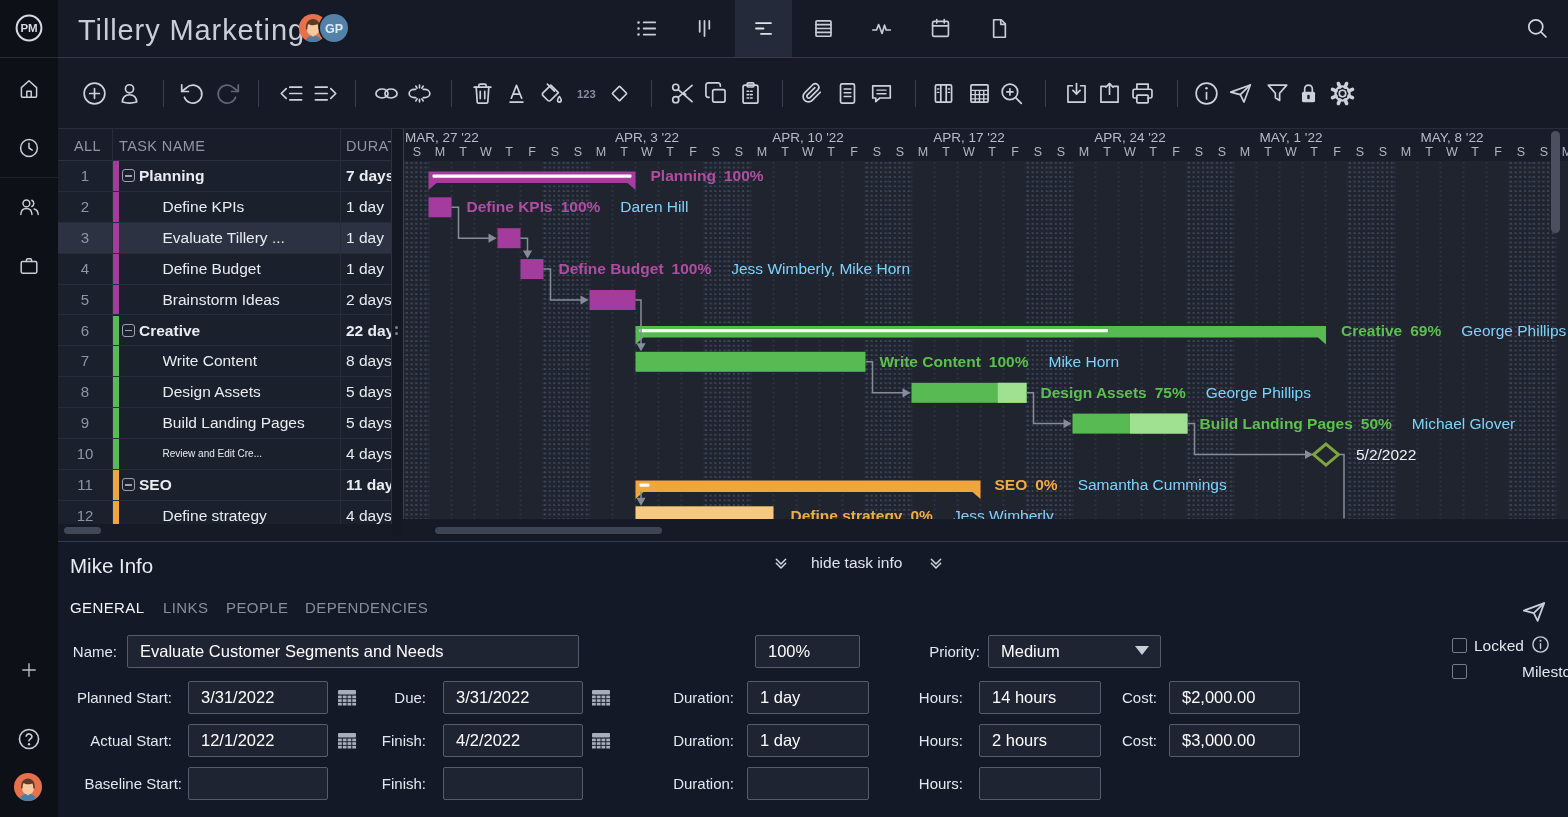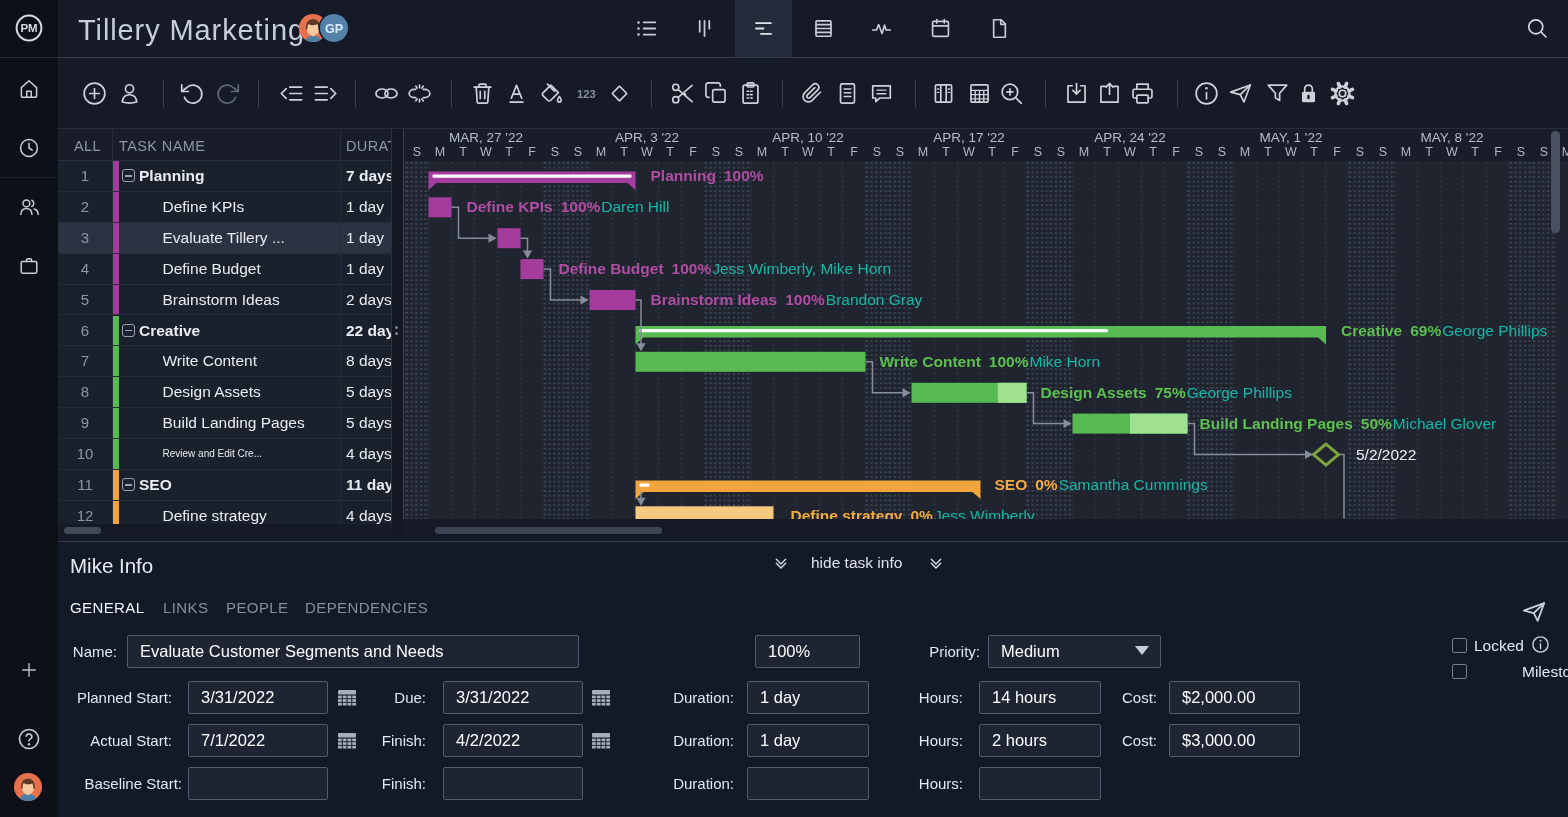--- a/index.html
+++ b/index.html
@@ -5,21 +5,21 @@
 html,body{width:1568px;height:817px;overflow:hidden;background:#151a26;
 font-family:"Liberation Sans",sans-serif;-webkit-font-smoothing:antialiased}
 #app{position:relative;width:1568px;height:817px;overflow:hidden}
 .abs{position:absolute}
 .lbl{position:absolute;font-size:15px;color:#e3e7ee;line-height:33px;text-align:right}
 .inp{position:absolute;height:33px;background:#1f2433;border:1px solid #545c6f;border-radius:2px;
 color:#fdfdfe;font-size:16.5px;line-height:31px;padding-left:12px;white-space:nowrap}
 .cb{position:absolute;width:15px;height:15px;border:1px solid #747b8c;border-radius:2px;background:transparent}
 .glabel{position:absolute;height:20px;line-height:20px;font-size:15.5px;white-space:nowrap}
 .glabel b{font-weight:700}
-.glabel .who{color:#14b8a6;font-weight:400;margin-left:1px}
+.glabel .who{color:#7dd3fc;font-weight:400;margin-left:20px}
 .glabel .pct{margin-left:8px;font-weight:700}
 </style></head><body>
 <div id="app">
 <div class="abs" style="left:0;top:0;width:58px;height:817px;background:#0d1016"></div>
     <div class="abs" style="left:0;top:57px;width:58px;height:1px;background:#262b36"></div>
     <div class="abs" style="left:0;top:177px;width:58px;height:1px;background:#1e222c"></div>
     <svg class="abs" style="left:15px;top:14px" width="28" height="28" viewBox="0 0 28 28">
       <circle cx="14" cy="14" r="12.4" fill="none" stroke="#d6dae2" stroke-width="2"></circle>
       <text x="14" y="18.2" font-size="11.5" font-weight="700" fill="#d6dae2" text-anchor="middle" font-family="Liberation Sans,sans-serif">PM</text>
     </svg>
@@ -344,21 +344,21 @@
         <div class="abs" style="left:288px;top:0;height:100%;line-height:30px;font-size:15.5px;color:#e9ecf1;white-space:nowrap">4 days</div>
       </div>
       <div class="abs" style="left:54px;top:0;width:1px;height:100%;background:#262c3a"></div>
       <div class="abs" style="left:282px;top:0;width:1px;height:100%;background:#262c3a"></div>
     </div>
     <div class="abs" style="left:392px;top:129px;width:11px;height:408px;background:#141822"></div>
     <div class="abs" style="left:391px;top:129px;width:1px;height:395px;background:#2b3140"></div>
     <div class="abs" style="left:395px;top:326px;width:3px;height:3px;border-radius:50%;background:#7b8394"></div>
     <div class="abs" style="left:395px;top:332px;width:3px;height:3px;border-radius:50%;background:#7b8394"></div>
     <div class="abs" style="left:403px;top:129px;width:1165px;height:32px;background:#181d29;overflow:hidden;border-left:1px solid #39404f">
-      <div class="abs" style="left:1.0px;top:1px;width:162px;text-align:center;font-size:13.5px;color:#b6bcc8">MAR, 27 '22</div>
+      <div class="abs" style="left:1.0px;top:1px;width:162px;font-size:13.5px;color:#b6bcc8">MAR, 27 '22</div>
       <div class="abs" style="left:162.0px;top:1px;width:162px;text-align:center;font-size:13.5px;color:#b6bcc8">APR, 3 '22</div>
       <div class="abs" style="left:323.0px;top:1px;width:162px;text-align:center;font-size:13.5px;color:#b6bcc8">APR, 10 '22</div>
       <div class="abs" style="left:484.0px;top:1px;width:162px;text-align:center;font-size:13.5px;color:#b6bcc8">APR, 17 '22</div>
       <div class="abs" style="left:645.0px;top:1px;width:162px;text-align:center;font-size:13.5px;color:#b6bcc8">APR, 24 '22</div>
       <div class="abs" style="left:806.0px;top:1px;width:162px;text-align:center;font-size:13.5px;color:#b6bcc8">MAY, 1 '22</div>
       <div class="abs" style="left:967.0px;top:1px;width:162px;text-align:center;font-size:13.5px;color:#b6bcc8">MAY, 8 '22</div>
       <div class="abs" style="left:1.5px;top:16px;width:23px;text-align:center;font-size:12.5px;color:#b0b6c2">S</div>
       <div class="abs" style="left:24.5px;top:16px;width:23px;text-align:center;font-size:12.5px;color:#b0b6c2">M</div>
       <div class="abs" style="left:47.5px;top:16px;width:23px;text-align:center;font-size:12.5px;color:#b0b6c2">T</div>
       <div class="abs" style="left:70.5px;top:16px;width:23px;text-align:center;font-size:12.5px;color:#b0b6c2">W</div>
@@ -453,21 +453,20 @@
         <path d="M667.5 262.6 l-8 -4.6 v9.2 Z" fill="#858c9a"></path>
         <path d="M783.5 262.6 L790.5 262.6 L790.5 293.5 L908.0 293.5" stroke="#858c9a" stroke-width="1.5" fill="none"></path>
         <path d="M909.0 293.5 l-8 -4.6 v9.2 Z" fill="#858c9a"></path>
         <path d="M935 293.5 h5 V357.5" stroke="#858c9a" stroke-width="1.5" fill="none"></path>
         <path d="M237.0 330.4 L237.0 343.3" stroke="#858c9a" stroke-width="1.5" fill="none"></path>
         <path d="M237.0 344.8 l-4.6 -8 h9.2 Z" fill="#858c9a"></path>
       </svg>
       <div class="glabel" style="left:246.5px;top:5.4px"><b style="color:#b04da3">Planning</b><span class="pct" style="color:#b04da3">100%</span></div>
       <div class="glabel" style="left:62.5px;top:36.3px"><b style="color:#b04da3">Define KPIs</b><span class="pct" style="color:#b04da3">100%</span><span class="who">Daren Hill</span></div>
       <div class="glabel" style="left:154.5px;top:98.1px"><b style="color:#b04da3">Define Budget</b><span class="pct" style="color:#b04da3">100%</span><span class="who">Jess Wimberly, Mike Horn</span></div>
-      <div class="glabel" style="left:246.5px;top:129.0px"><b style="color:#b04da3">Brainstorm Ideas</b><span class="pct" style="color:#b04da3">100%</span><span class="who">Brandon Gray</span></div>
       <div class="glabel" style="left:937.0px;top:159.9px"><b style="color:#5dc04e">Creative</b><span class="pct" style="color:#5dc04e">69%</span><span class="who">George Phillips</span></div>
       <div class="glabel" style="left:475.5px;top:190.8px"><b style="color:#5dc04e">Write Content</b><span class="pct" style="color:#5dc04e">100%</span><span class="who">Mike Horn</span></div>
       <div class="glabel" style="left:636.5px;top:221.8px"><b style="color:#5dc04e">Design Assets</b><span class="pct" style="color:#5dc04e">75%</span><span class="who">George Phillips</span></div>
       <div class="glabel" style="left:795.5px;top:252.6px"><b style="color:#5dc04e">Build Landing Pages</b><span class="pct" style="color:#5dc04e">50%</span><span class="who">Michael Glover</span></div>
       <div class="glabel" style="left:952px;top:283.5px;color:#eef0f4">5/2/2022</div>
       <div class="glabel" style="left:590.5px;top:314.4px"><b style="color:#f2ab41">SEO</b><span class="pct" style="color:#f2ab41">0%</span><span class="who">Samantha Cummings</span></div>
       <div class="glabel" style="left:386.5px;top:345.3px"><b style="color:#f2ab41">Define strategy</b><span class="pct" style="color:#f2ab41">0%</span><span class="who">Jess Wimberly</span></div>
     </div>
     <div class="abs" style="left:64px;top:527px;width:37px;height:7px;border-radius:3.5px;background:#414959"></div>
     <div class="abs" style="left:435px;top:527px;width:227px;height:7px;border-radius:3.5px;background:#3d4453"></div>
@@ -540,21 +539,21 @@
         <rect x="11.5" y="15.8" width="3.8" height="2.7" fill="#a7aebb"></rect>
         <rect x="16.25" y="15.8" width="3.8" height="2.7" fill="#a7aebb"></rect>
       </svg>
       <div class="lbl" style="left:516px;top:139px;width:160px">Duration:</div>
       <div class="inp" style="left:689px;top:139px;width:122px">1 day</div>
       <div class="lbl" style="left:745px;top:139px;width:160px">Hours:</div>
       <div class="inp" style="left:921px;top:139px;width:122px">14 hours</div>
       <div class="lbl" style="left:939px;top:139px;width:160px">Cost:</div>
       <div class="inp" style="left:1111px;top:139px;width:131px">$2,000.00</div>
       <div class="lbl" style="left:-46px;top:182px;width:160px">Actual Start:</div>
-      <div class="inp" style="left:130px;top:182px;width:140px">7/1/2022</div>
+      <div class="inp" style="left:130px;top:182px;width:140px">12/1/2022</div>
       <svg class="abs" style="left:278px;top:188px" width="22" height="22" viewBox="0 0 22 22">
         <rect x="2" y="3" width="18" height="4.6" rx="1" fill="#a7aebb"></rect>
         <rect x="2.0" y="8.6" width="3.8" height="2.7" fill="#a7aebb"></rect>
         <rect x="6.75" y="8.6" width="3.8" height="2.7" fill="#a7aebb"></rect>
         <rect x="11.5" y="8.6" width="3.8" height="2.7" fill="#a7aebb"></rect>
         <rect x="16.25" y="8.6" width="3.8" height="2.7" fill="#a7aebb"></rect>
         <rect x="2.0" y="12.2" width="3.8" height="2.7" fill="#a7aebb"></rect>
         <rect x="6.75" y="12.2" width="3.8" height="2.7" fill="#a7aebb"></rect>
         <rect x="11.5" y="12.2" width="3.8" height="2.7" fill="#a7aebb"></rect>
         <rect x="16.25" y="12.2" width="3.8" height="2.7" fill="#a7aebb"></rect>

